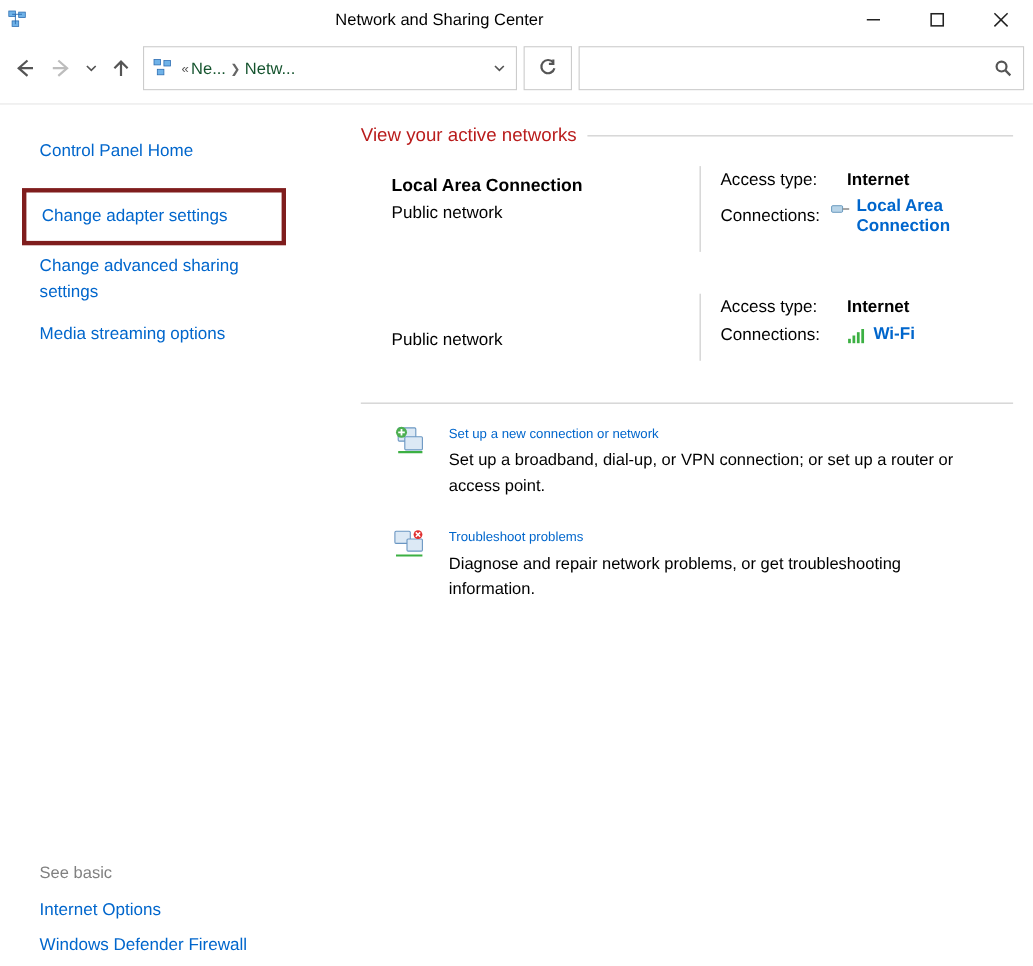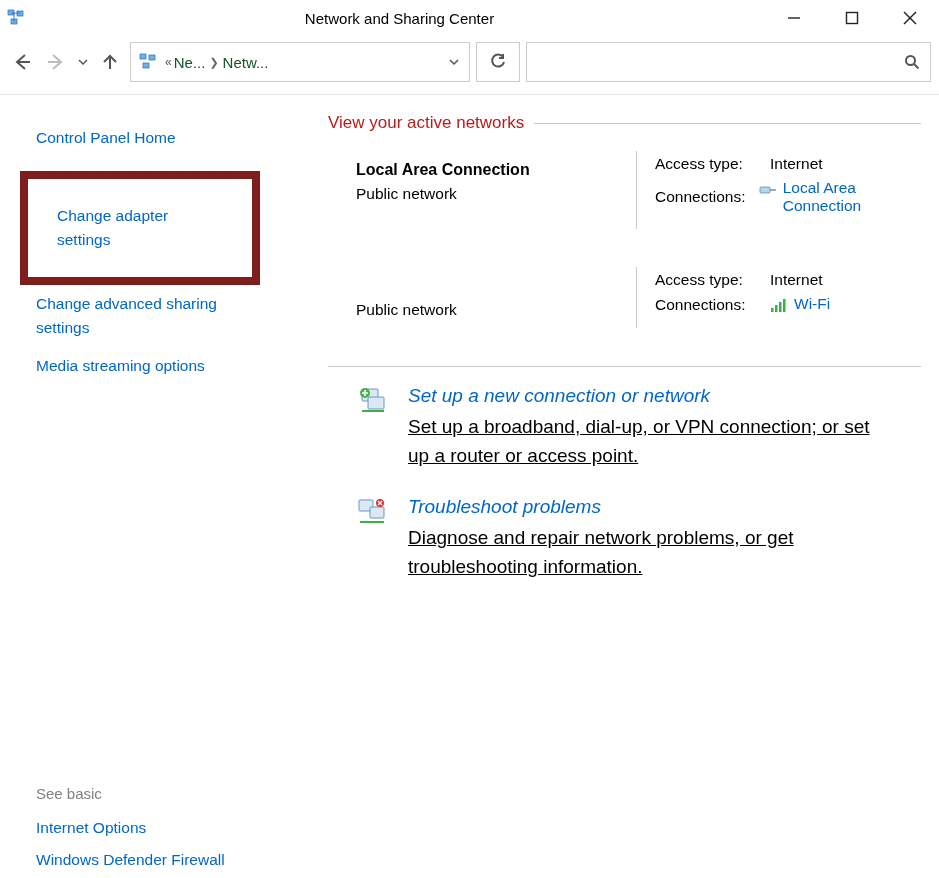--- a/index.html
+++ b/index.html
@@ -86,24 +86,24 @@
       line-height:1.55;
     }
     .sidebar .spacer { flex:1; }
     .sidebar .seealso {
       padding-left:36px;
       color:#808080;
       font-size:15px;
       margin-bottom:10px;
     }
     .highlight-box {
-      border: 8px solid #7f1d1d; 
+      border: 4px solid #7f1d1d; 
       margin-left: 20px;
       margin-right: 40px;
-      padding: 15px;
+      padding: 0;
     }
     .highlight-box a.side-link { padding: 10px 14px; }
     .main {
       flex:1;
       padding: 18px 18px 0 28px;
     }
     .page-title {
       color:#003399;
       font-size:24px;
       font-weight:400;
@@ -127,28 +127,28 @@
     .net-type { font-size:15.5px; margin-top:6px; }
     .net-right {
       border-left:1px solid #c8c8c8;
       padding-left:18px;
       padding-top:4px;
       padding-bottom:8px;
       flex:1;
     }
     .kv { display:flex; margin-bottom:6px; align-items:center;}
     .kv .k { width:115px; color:#000; font-size:15.5px;}
-    .kv .v { font-size:15.5px; display:flex; align-items:flex-start; gap:6px;}
+    .kv .v { font-size:15.5px; display:flex; align-items:flex-start; gap:6px;font-weight:bold;}
     .kv .v a { color:#0066cc; text-decoration:none; }
     .conn-icon { display:inline-flex; align-items:center; justify-content:center; width:18px; height:16px; margin-top:3px;}
     .settings-list { padding-left:28px; }
     .setting-item { display:flex; gap:18px; margin-bottom:26px; }
     .setting-icon { width:34px; height:34px; flex:0 0 34px; display:flex;align-items:center;justify-content:center;}
-    .setting-body a { color:#0066cc; text-decoration:none; font-size:19px;font-style:italic;}
-    .setting-body .desc { font-size:19px; margin-top:6px; line-height:1.5; max-width:480px;text-decoration:underline;}
+    .setting-body a { color:#0066cc; text-decoration:none; font-size:12px;}
+    .setting-body .desc { font-size:15px; margin-top:6px; line-height:1.5; max-width:480px;}
 
     
     .nc-icon rect { }
   </style>
 </head>
 <body>
 
 <div class="titlebar">
   <span class="app-icon">
     <svg class="nc-icon" width="18" height="18" viewBox="0 0 18 18">

